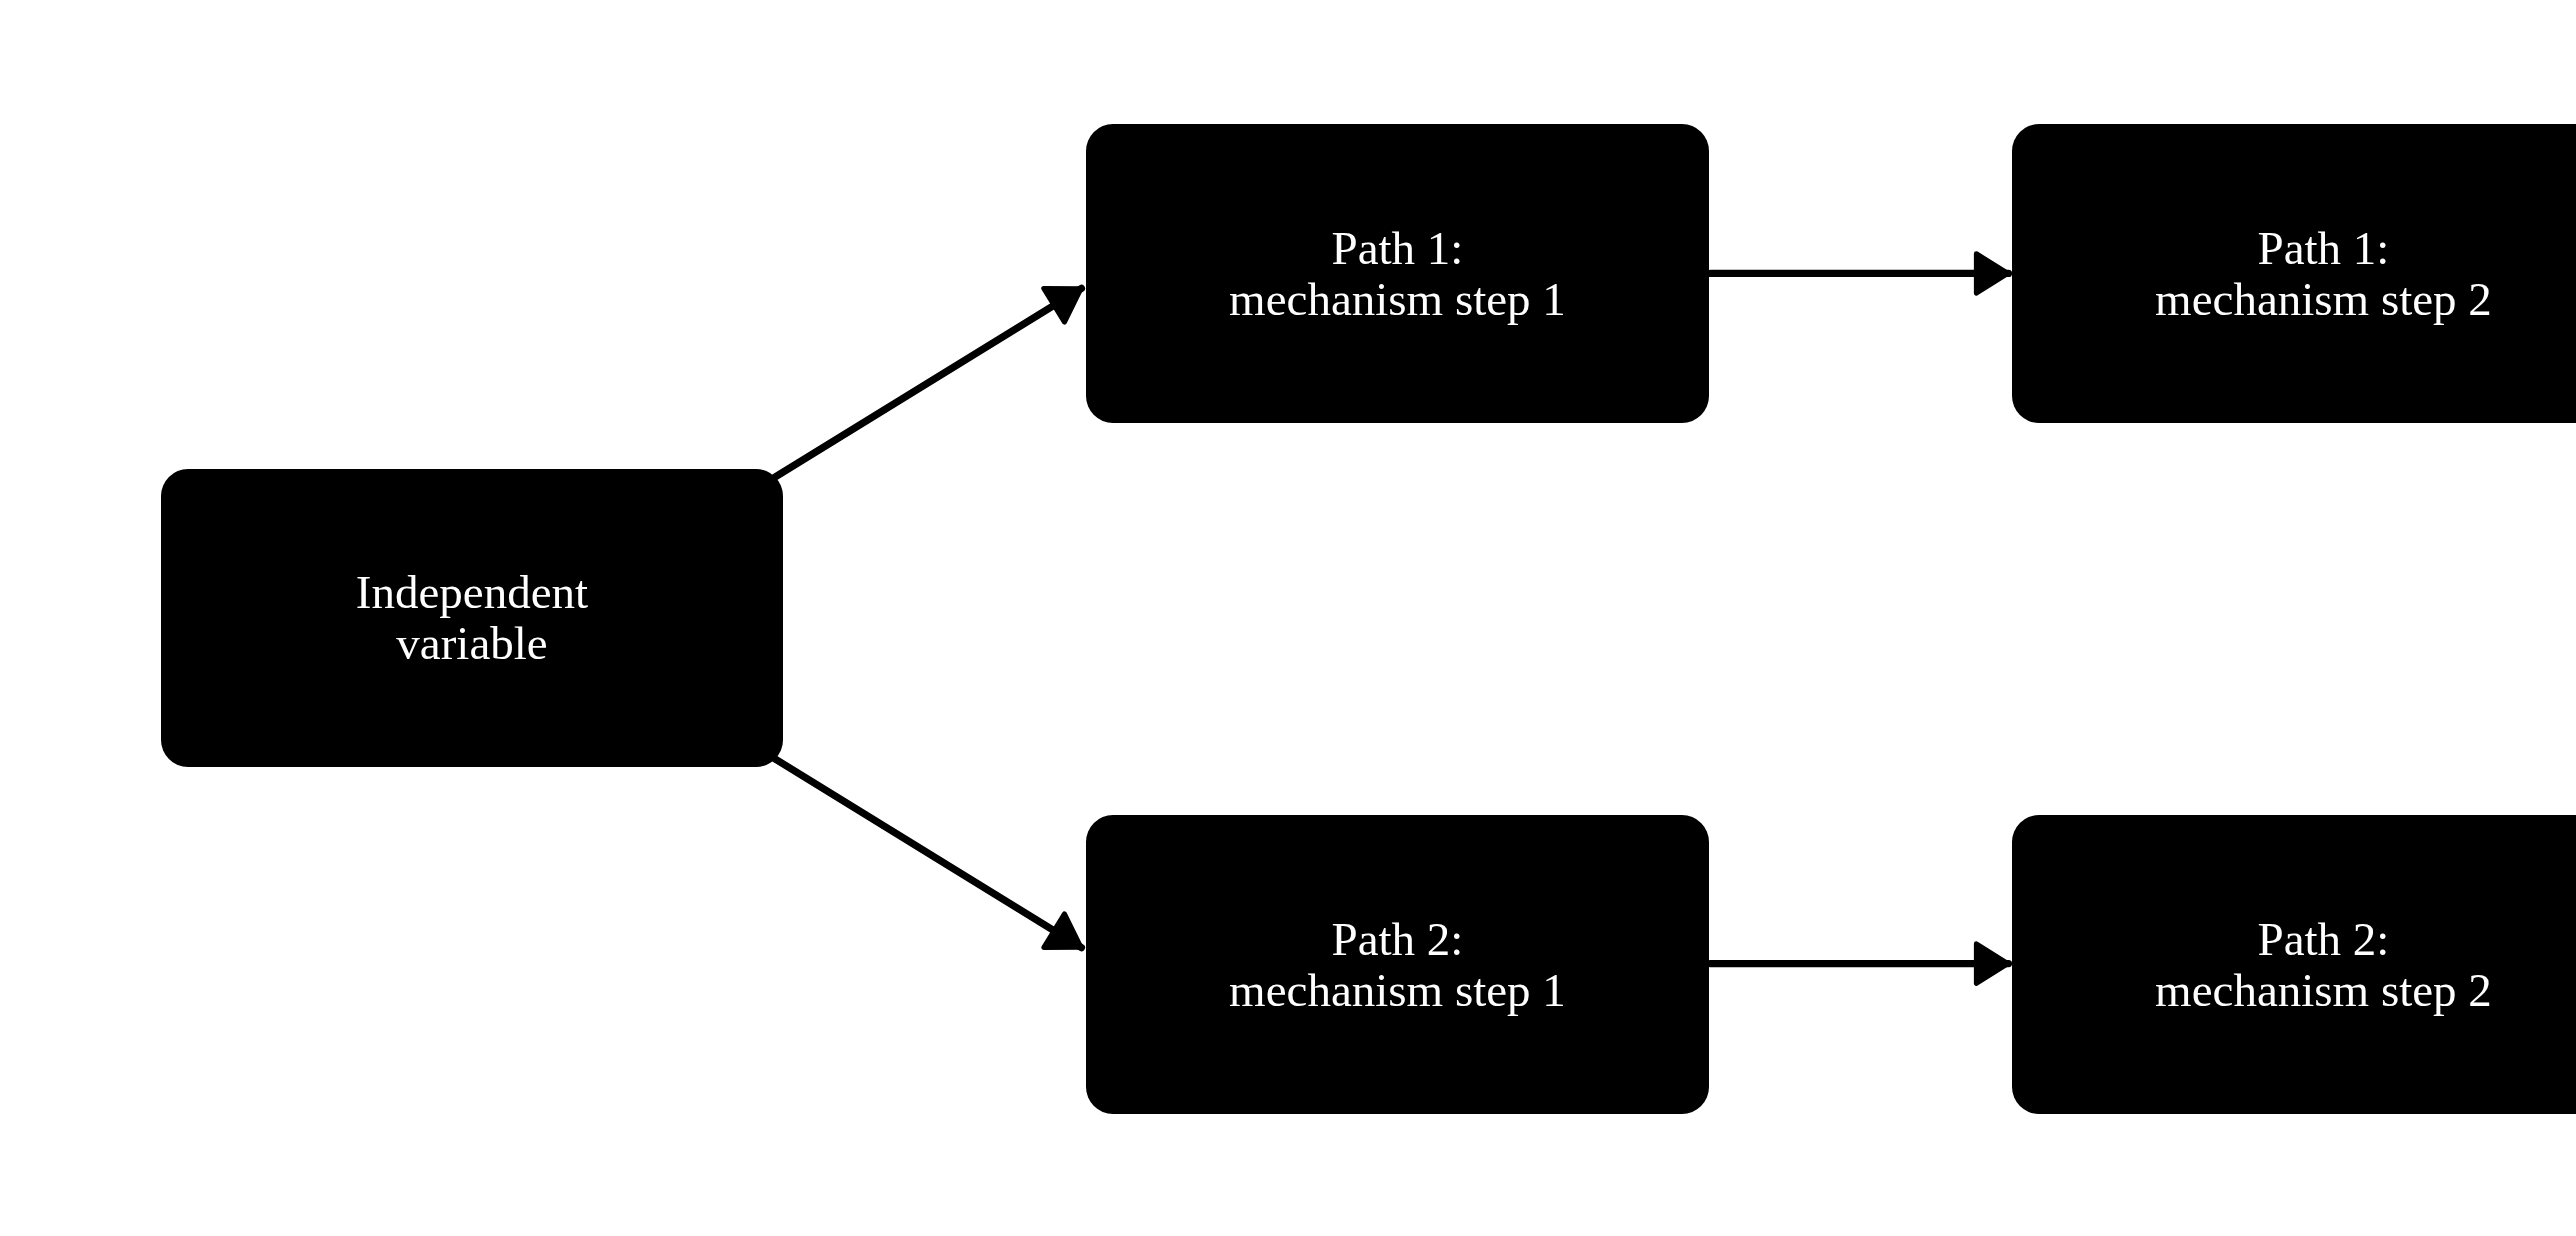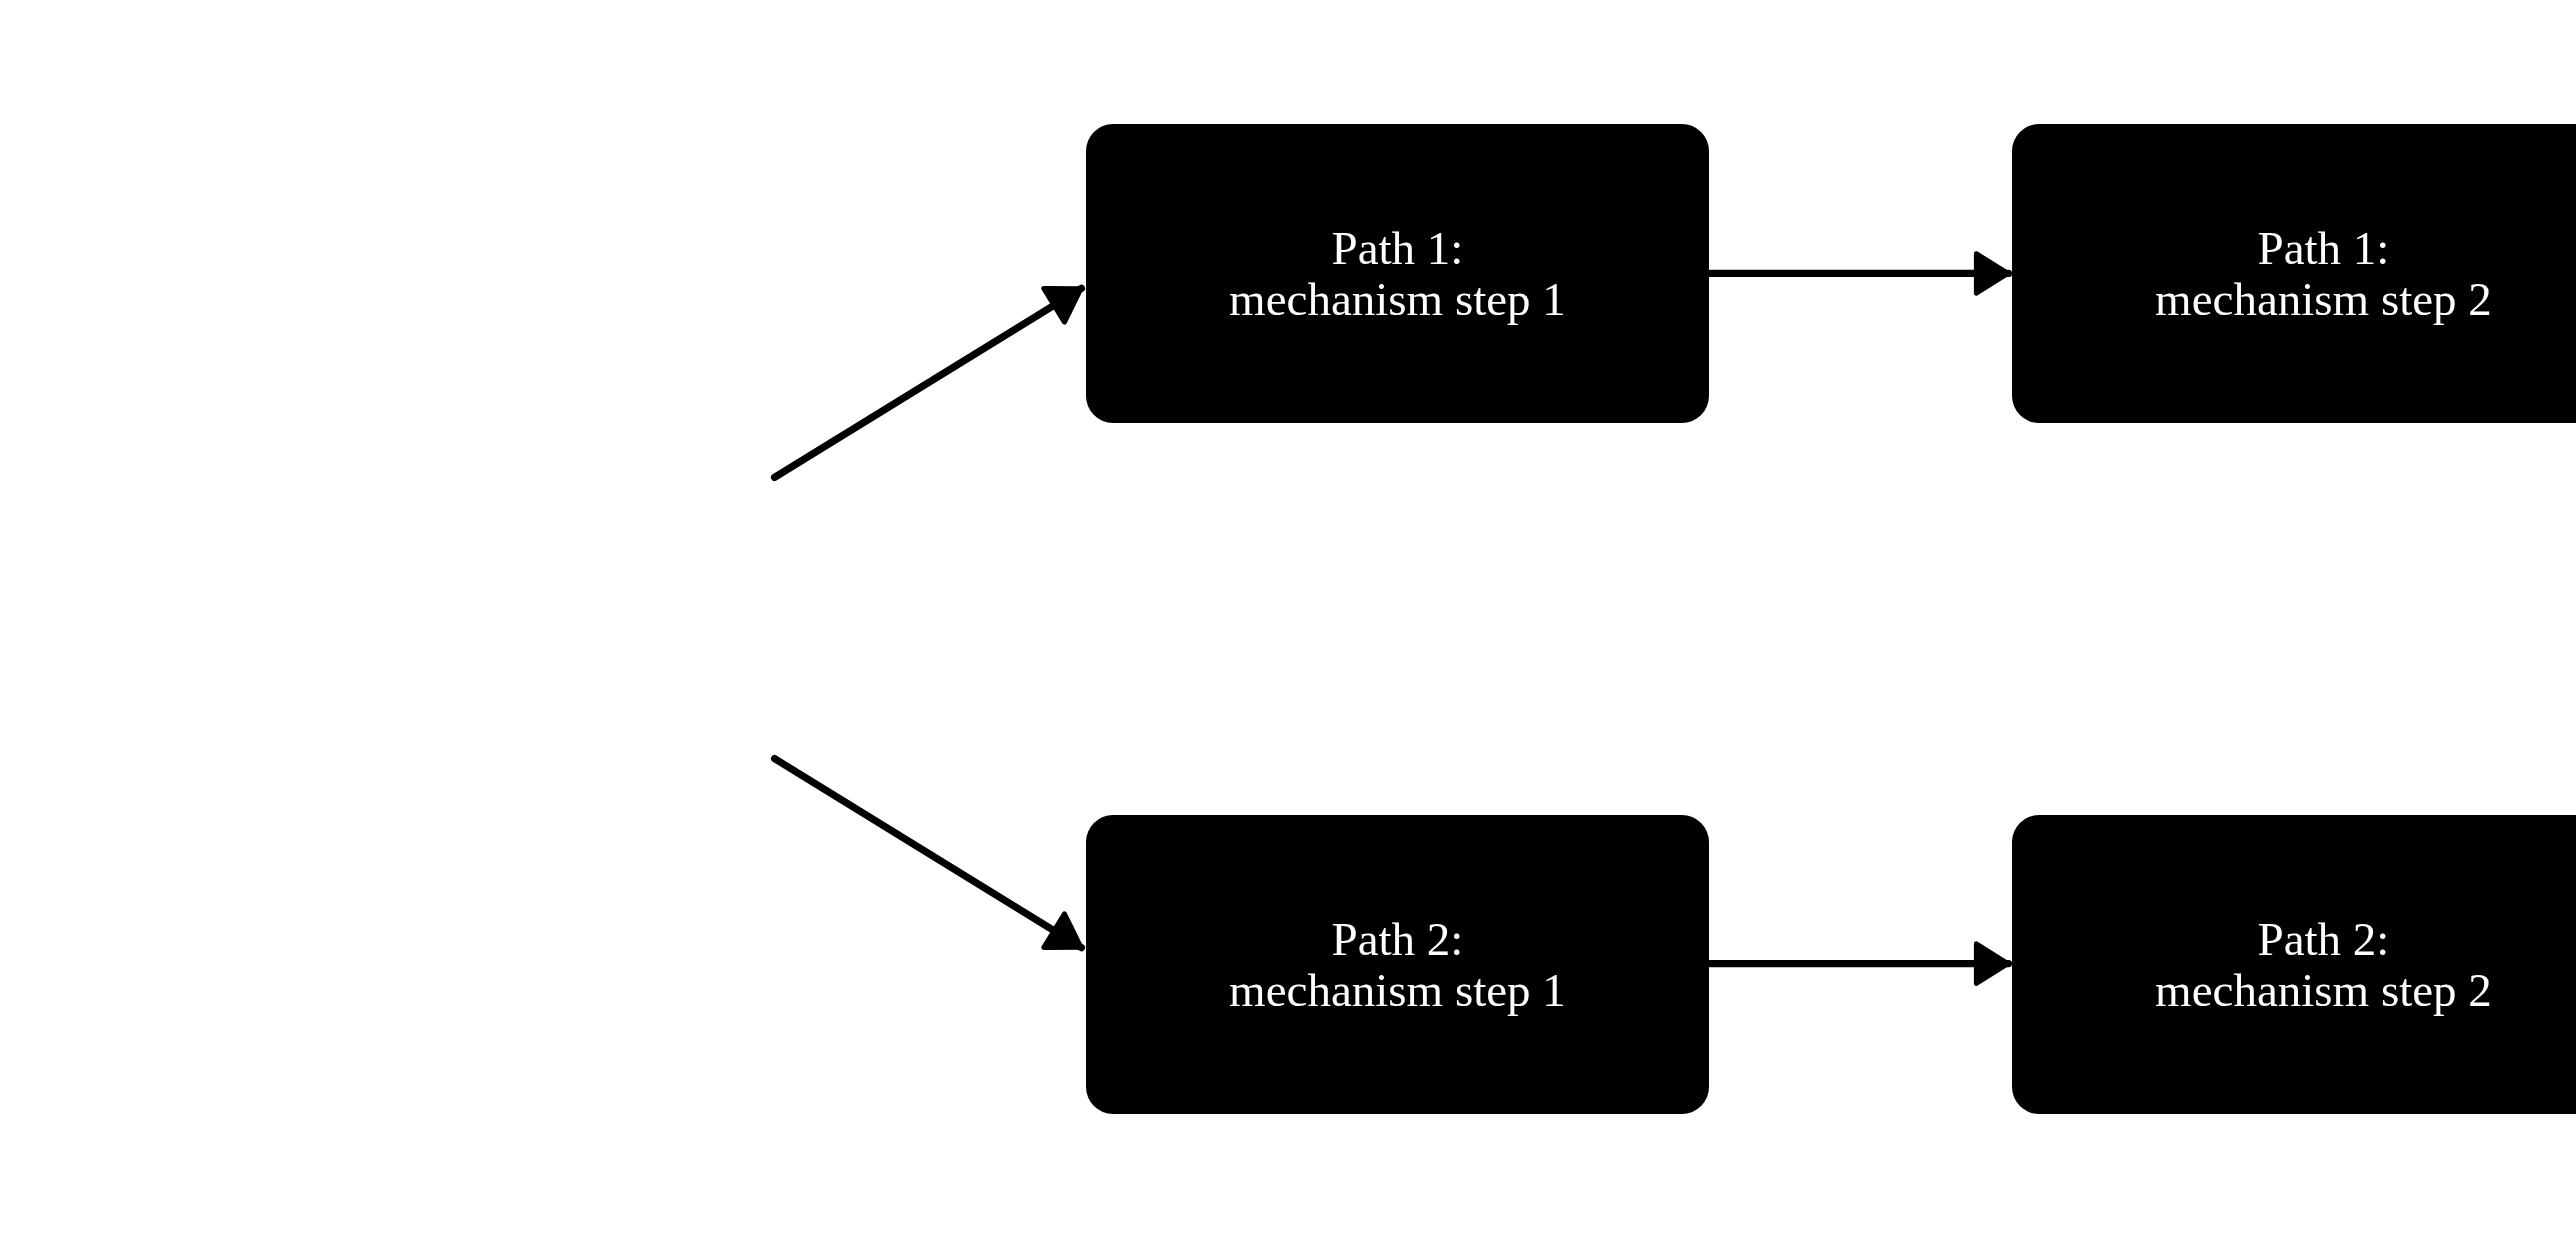--- a/index.html
+++ b/index.html
@@ -62,20 +62,24 @@
       </marker>
     </defs>
     <line class="edge-line" x1="1503" y1="927" x2="2099" y2="560" marker-end="url(#arrowhead)"></line>
     <line class="edge-line" x1="1503" y1="1473" x2="2099" y2="1840" marker-end="url(#arrowhead)"></line>
     <line class="edge-line" x1="3320" y1="531" x2="3899" y2="531" marker-end="url(#arrowhead)"></line>
     <line class="edge-line" x1="3320" y1="1871" x2="3899" y2="1871" marker-end="url(#arrowhead)"></line>
     <line class="edge-line" x1="5116" y1="533" x2="5699" y2="917" marker-end="url(#arrowhead)"></line>
     <line class="edge-line" x1="5116" y1="1869" x2="5699" y2="1485" marker-end="url(#arrowhead)"></line>
   </svg>
 
+  <div class="node node-independent">
+    <span>Independent</span>
+    <span>variable</span>
+  </div>
 
   <div class="node node-p1s1">
     <span>Path 1:</span>
     <span>mechanism step 1</span>
   </div>
 
   <div class="node node-p1s2">
     <span>Path 1:</span>
     <span>mechanism step 2</span>
   </div>

